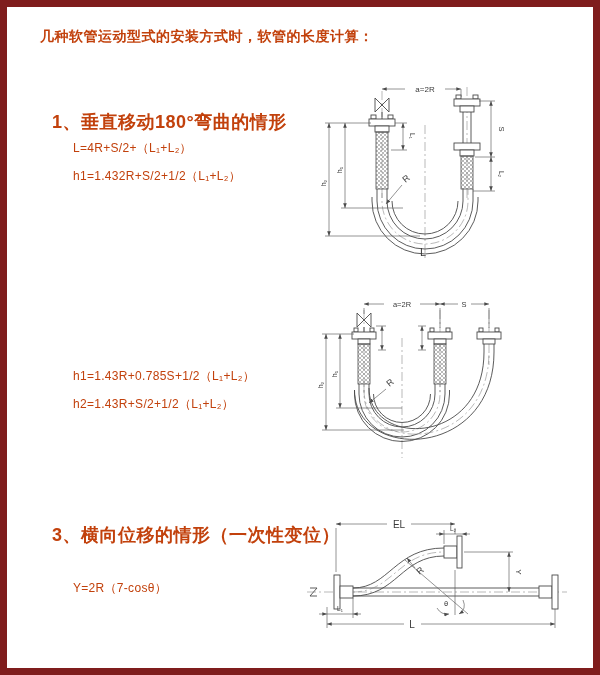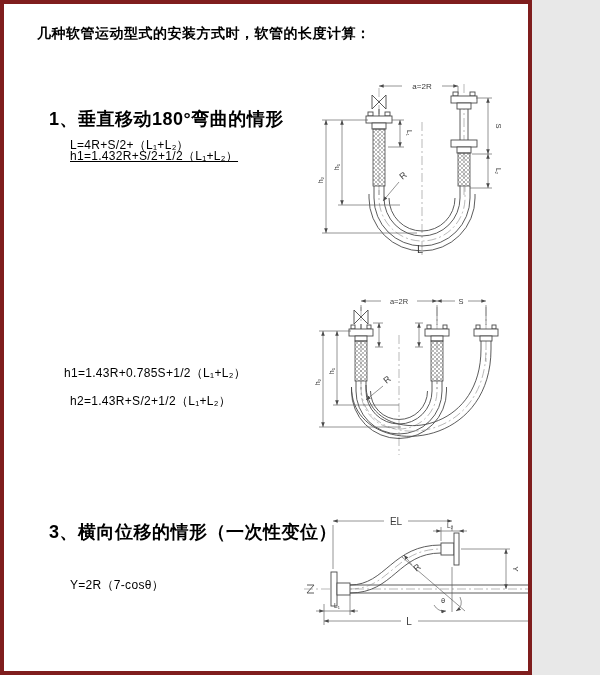--- a/index.html
+++ b/index.html
@@ -1,19 +1,19 @@
 <!DOCTYPE html>
 <html><head>
 <meta charset="utf-8">
 <style>
   html,body{margin:0;padding:0;background:#e8e8e8;}
   .page{
-    position:relative;width:532px;height:675px;background:#ffffff;
-    font-family:"Liberation Sans","DejaVu Sans",sans-serif;color:#000000;
-    overflow:hidden;box-sizing:border-box;border:4px solid #7f1d1d;
+    position:relative;width:600px;height:675px;background:#ffffff;
+    font-family:"Liberation Sans","DejaVu Sans",sans-serif;color:#c2410c;
+    overflow:hidden;box-sizing:border-box;border:7px solid #7f1d1d;
   }
   .title{position:absolute;left:33px;top:21px;font-size:14px;font-weight:bold;letter-spacing:.5px;}
   .sec-heading{position:absolute;font-size:18px;font-weight:bold;letter-spacing:.5px;}
   .formula{position:absolute;font-size:12px;letter-spacing:.3px;}
   svg{position:absolute;overflow:visible;}
   svg text{font-family:"Liberation Sans","DejaVu Sans",sans-serif;fill:#3a3a3a;}
   .ln{stroke:#4a4a4a;stroke-width:.9;fill:none;}
   .thin{stroke:#5a5a5a;stroke-width:.65;fill:none;}
   .cl{stroke:#8a8a8a;stroke-width:.6;fill:none;stroke-dasharray:9 3 2 3;}
   .hz{fill:url(#hatch);stroke:#4a4a4a;stroke-width:.8;}
@@ -33,21 +33,21 @@
       <marker id="arr" viewBox="0 0 10 10" refX="9" refY="5" markerWidth="8" markerHeight="8" orient="auto-start-reverse">
         <path d="M0,1.5 L9,5 L0,8.5 z" fill="#4a4a4a"></path>
       </marker>
     </defs>
   </svg>
 
   <div class="title">几种软管运动型式的安装方式时，软管的长度计算：</div>
 
   <div class="sec-heading" style="left:45px;top:103px;">1、垂直移动180°弯曲的情形</div>
   <div class="formula" style="left:66px;top:133px;">L=4R+S/2+（L₁+L₂）</div>
-  <div class="formula" style="left:66px;top:144px;text-decoration:underline;">h1=1.432R+S/2+1/2（L₁+L₂）</div>
+  <div class="formula" style="left:66px;top:161px;">h1=1.432R+S/2+1/2（L₁+L₂）</div>
 
   <svg style="left:308px;top:66px;" width="285" height="195" viewBox="0 0 285 195">
 
     <g>
       <path class="cl" d="M67,18 V125 M152,14 V125 M110,52 V188"></path>
     </g>
 
     <g>
       <path class="thin" d="M67,16 H146" marker-start="url(#arr)" marker-end="url(#arr)"></path>
       <path class="thin" d="M146,16 V24"></path>
@@ -109,21 +109,21 @@
     </g>
 
     <g>
       <path class="thin" d="M87,112 L71,131" marker-end="url(#arr)"></path>
       <text transform="translate(93,108) rotate(-40)" font-size="9" text-anchor="middle">R</text>
     </g>
 
     <text x="108" y="183" font-size="11" text-anchor="middle">L</text>
   </svg>
 
-  <div class="formula" style="left:60px;top:361px;">h1=1.43R+0.785S+1/2（L₁+L₂）</div>
+  <div class="formula" style="left:66px;top:361px;">h1=1.43R+0.785S+1/2（L₁+L₂）</div>
   <div class="formula" style="left:66px;top:389px;">h2=1.43R+S/2+1/2（L₁+L₂）</div>
 
   <svg style="left:305px;top:283px;" width="295" height="185" viewBox="0 0 295 185">
     <g>
       <path class="cl" d="M52,20 V105 M128,20 V105 M177,20 V75 M90,48 V168"></path>
     </g>
 
     <g>
       <path class="thin" d="M52,14 H128" marker-start="url(#arr)" marker-end="url(#arr)"></path>
       <rect class="lbl-bg" x="72" y="8" width="36" height="11"></rect>

